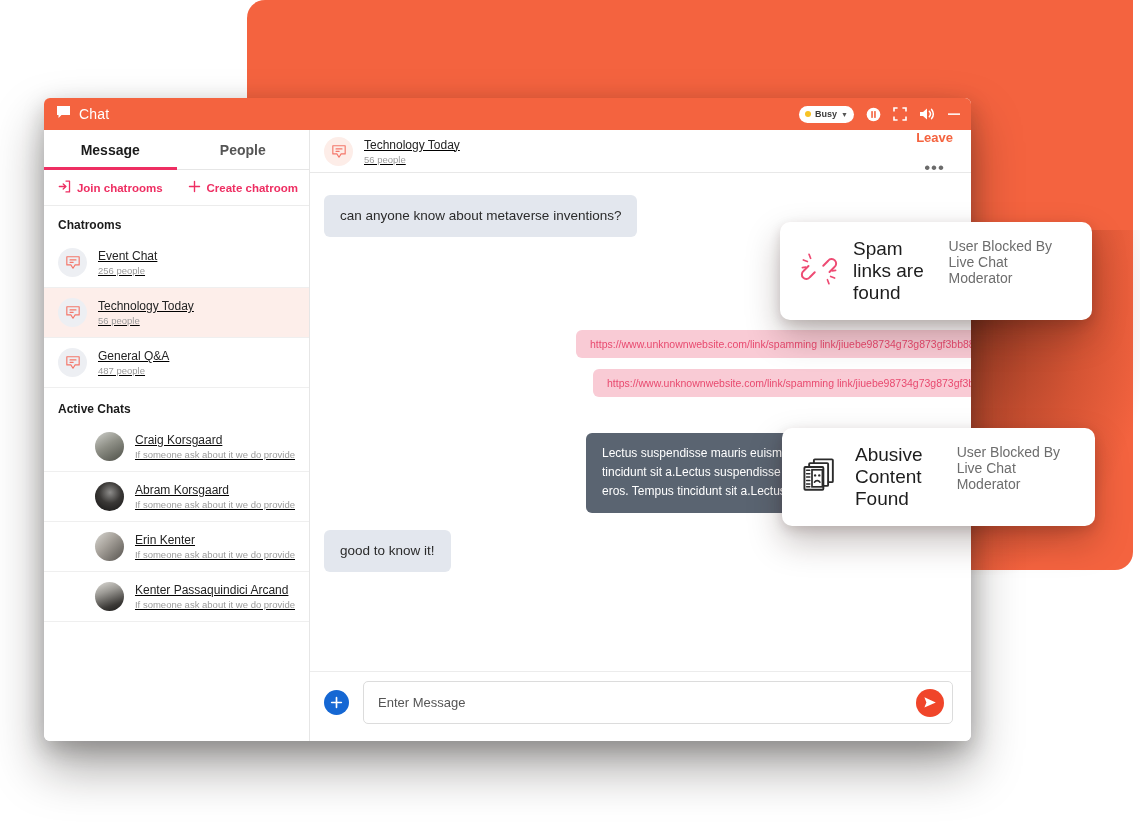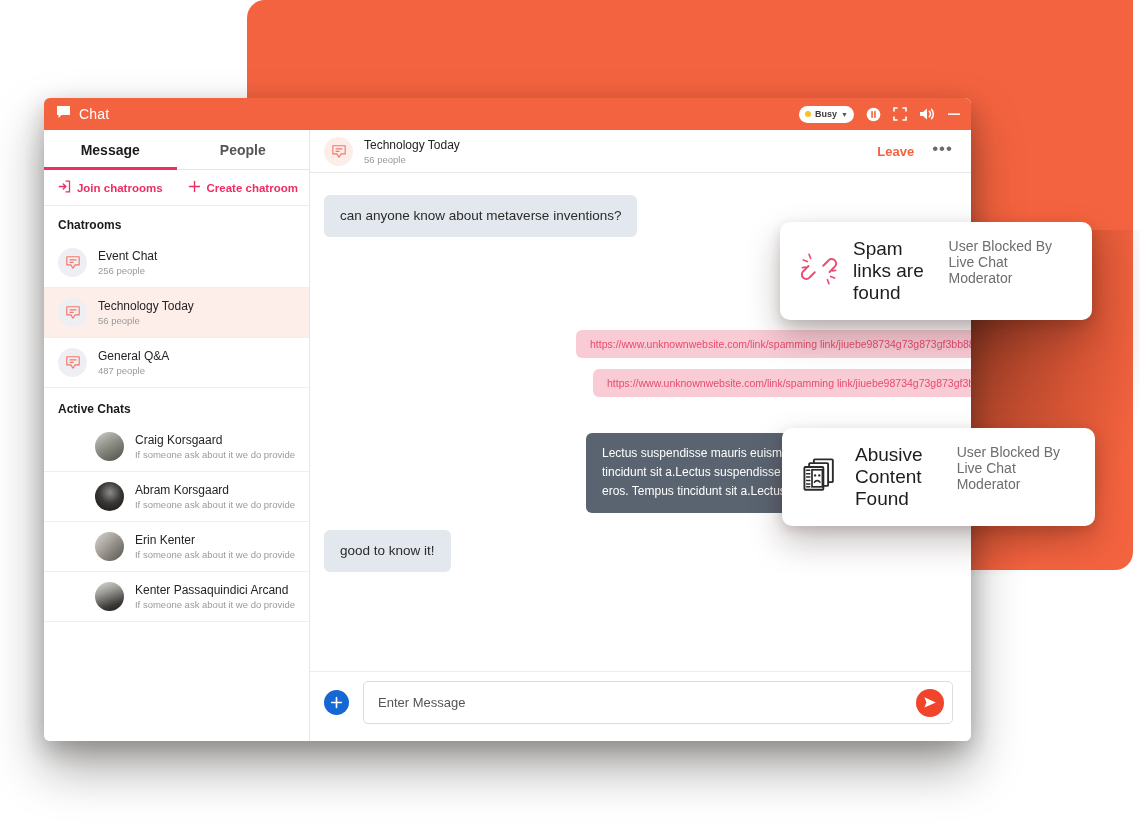--- a/index.html
+++ b/index.html
@@ -82,21 +82,21 @@
   .room {
     display:flex; align-items:center; gap:11px;
     padding: 9px 14px; border-bottom:1px solid #efefef; cursor:pointer;
     min-height:50px;
   }
   .room.selected { background:#FDEEEA; }
   .room-av {
     width:29px; height:29px; border-radius:50%; background:#EDEFF3;
     display:flex; align-items:center; justify-content:center; flex:0 0 29px;
   }
-  .room-txt { display:flex; flex-direction:column; gap:2px; }
+  .room-txt { display:flex; flex-direction:column; gap:2px;text-decoration:underline; }
   .room-name { font-size:12px; color:#242424; }
   .room-sub { font-size:9.5px; color:#9a9a9a; }
 
   .chat-item {
     display:flex; align-items:center; gap:11px;
     padding: 8px 14px; border-bottom:1px solid #efefef; cursor:pointer; min-height:50px;justify-content:flex-end;
   }
   .ava {
     width:29px; height:29px; border-radius:50%; flex:0 0 29px; overflow:hidden;
     background:#b9b9b9; position:relative;
@@ -109,21 +109,21 @@
   .room-header {
     height:43px; display:flex; align-items:center; padding: 0 18px 0 14px;
     border-bottom:1px solid #e8e8e8; gap:11px; flex:0 0 43px;
   }
   .rh-av {
     width:29px; height:29px; border-radius:50%; background:#FDEDE8;
     display:flex; align-items:center; justify-content:center; flex:0 0 29px;
   }
   .rh-name { font-size:12px; color:#242424; }
   .rh-sub { font-size:9.5px; color:#9a9a9a; }
-  .rh-right { margin-left:auto; display:flex; align-items:flex-start; gap:18px; }
+  .rh-right { margin-left:auto; display:flex; align-items:center; gap:18px;flex-direction:column; }
   .leave { color:#F4633F; font-weight:bold; font-size:13px; cursor:pointer; }
   .dots { color:#6b6b6b; font-size:17px; letter-spacing:1px; cursor:pointer; line-height:10px; }
 
   .messages { flex:1; padding: 22px 0 6px; position:relative; overflow:hidden; }
   .bubble {
     display:inline-block; max-width: 570px;
     padding: 11px 16px; border-radius: 6px; font-size:13.5px; line-height:1.45;
   }
   .msg-row { padding: 0 18px 0 14px; margin-bottom: 26px; }
   .bubble.grey { background:#E3E7EE; color:#2b2b2b; }

